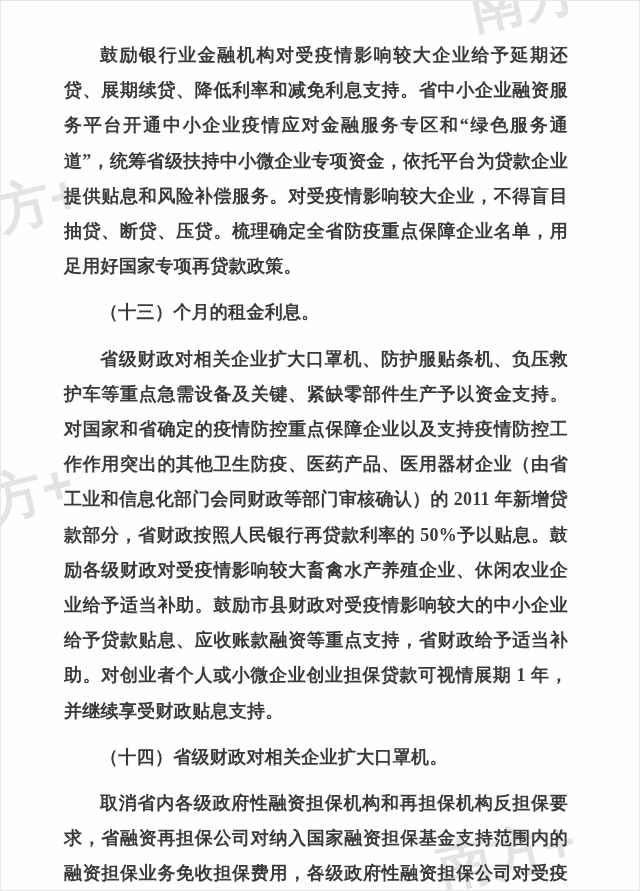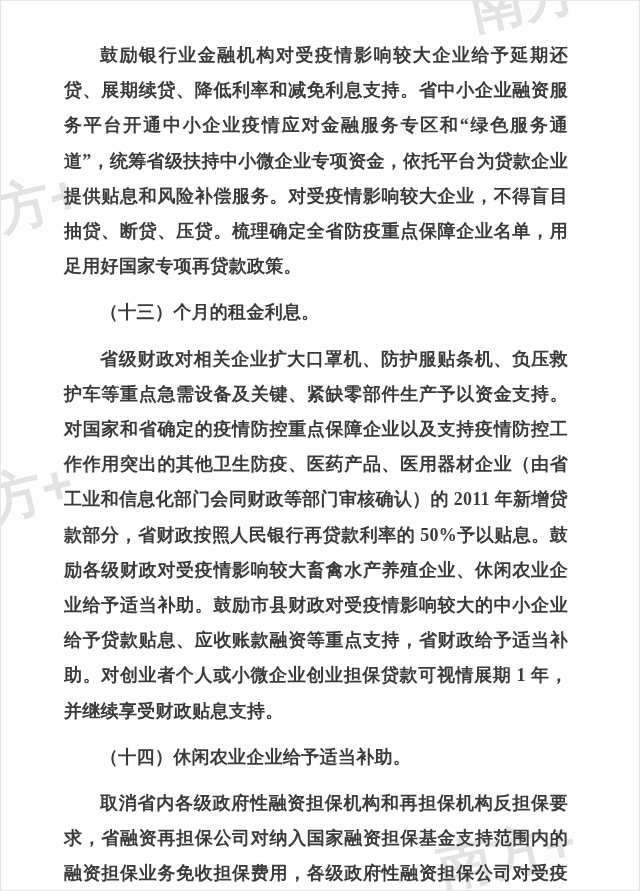--- a/index.html
+++ b/index.html
@@ -66,19 +66,19 @@
 
   <span class="wm wm-top">南方+</span>
   <span class="wm wm-left1">南方+</span>
   <span class="wm wm-left2">南方+</span>
   <span class="wm wm-bottom">南方+</span>
 
   <div class="content">
     <p>鼓励银行业金融机构对受疫情影响较大企业给予延期还贷、展期续贷、降低利率和减免利息支持。省中小企业融资服务平台开通中小企业疫情应对金融服务专区和“绿色服务通道”，统筹省级扶持中小微企业专项资金，依托平台为贷款企业提供贴息和风险补偿服务。对受疫情影响较大企业，不得盲目抽贷、断贷、压贷。梳理确定全省防疫重点保障企业名单，用足用好国家专项再贷款政策。</p>
     <p>（十三）个月的租金利息。</p>
     <p>省级财政对相关企业扩大口罩机、防护服贴条机、负压救护车等重点急需设备及关键、紧缺零部件生产予以资金支持。对国家和省确定的疫情防控重点保障企业以及支持疫情防控工作作用突出的其他卫生防疫、医药产品、医用器材企业（由省工业和信息化部门会同财政等部门审核确认）的 2011 年新增贷款部分，省财政按照人民银行再贷款利率的 50%予以贴息。鼓励各级财政对受疫情影响较大畜禽水产养殖企业、休闲农业企业给予适当补助。鼓励市县财政对受疫情影响较大的中小企业给予贷款贴息、应收账款融资等重点支持，省财政给予适当补助。对创业者个人或小微企业创业担保贷款可视情展期 1 年，并继续享受财政贴息支持。</p>
-    <p>（十四）休闲农业企业给予适当补助。</p>
+    <p>（十四）省级财政对相关企业扩大口罩机。</p>
     <p>取消省内各级政府性融资担保机构和再担保机构反担保要求，省融资再担保公司对纳入国家融资担保基金支持范围内的融资担保业务免收担保费用，各级政府性融资担保公司对受疫情影响较大企业新增融资担保费率不超过 1%。融资租赁公司要调整受疫情影响较大企业还款期限和还款方式,酌情减免不超过 6 个月的租金利息,</p>
   </div>
 
   <div class="page-number">5</div>
 
 </div>
 
 </body></html>

